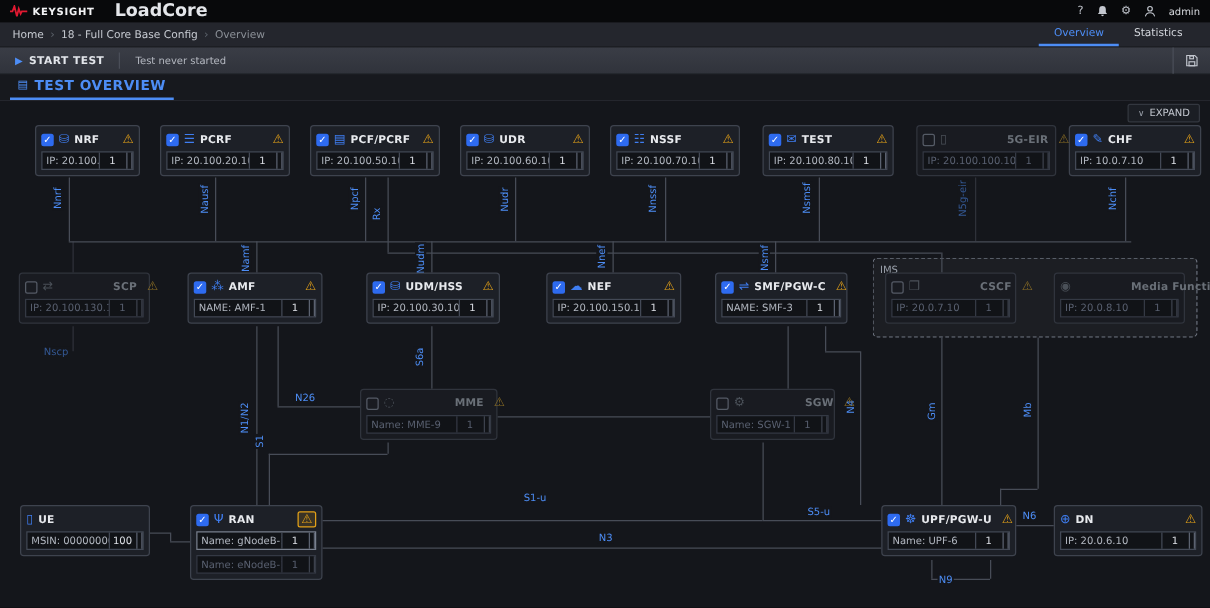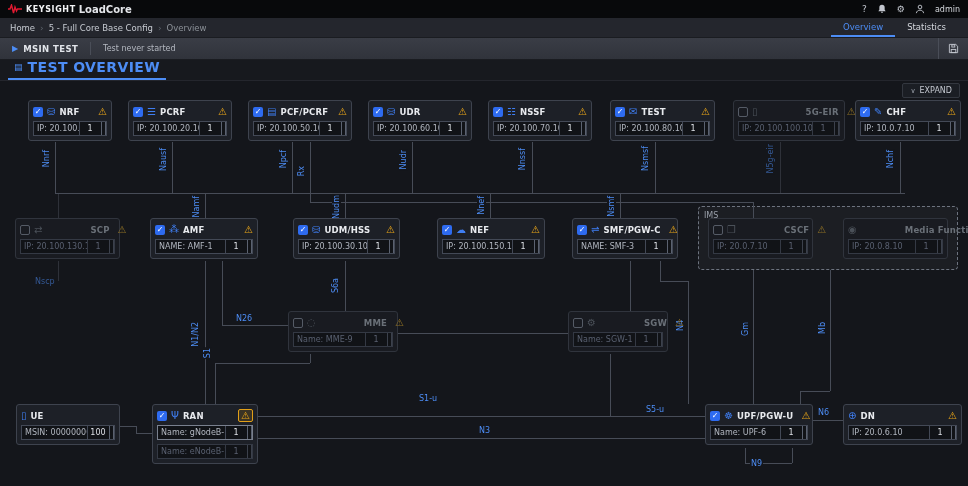--- a/index.html
+++ b/index.html
@@ -2,21 +2,21 @@
 <html><head>
 <meta charset="utf-8">
 <style>
   html,body{margin:0;padding:0;background:#0c0d10;font-family:"DejaVu Sans",sans-serif;
     -webkit-font-smoothing:antialiased;}
   #app{position:relative;width:968px;height:486px;overflow:hidden;background:#14161b;}
 
   
   .topbar{height:18px;background:#08090b;display:flex;align-items:center;padding:0 8px;color:#fff;}
   .brand{font-size:8px;font-weight:bold;letter-spacing:.6px;margin-left:4px;color:#f2f3f5;}
-  .product{font-size:10px;font-weight:bold;margin-left:3px;color:#e4e6ea;}
+  .product{font-size:14px;font-weight:bold;margin-left:16px;color:#e4e6ea;}
   .topbar .right{margin-left:auto;display:flex;align-items:center;gap:10px;color:#c3c7cf;}
   .tbicon{font-size:9px;line-height:10px;cursor:pointer;}
   .username{font-size:8px;color:#d6d9de;}
 
   .crumbbar{height:19px;background:#24262d;display:flex;align-items:center;padding:0 10px;border-bottom:1px solid #1a1c21;}
   .crumb{font-size:8.5px;color:#c6cad1;}
   .crumb.current{color:#8b9097;}
   .crumbsep{font-size:9px;color:#5d636c;margin:0 5px;}
   .pagetabs{margin-left:auto;display:flex;align-items:stretch;height:100%;}
   .ptab{font-size:8.5px;color:#d3d6dc;display:flex;align-items:center;padding:0 12px;border-bottom:2px solid transparent;box-sizing:border-box;}
@@ -26,21 +26,21 @@
   .startbtn{display:flex;align-items:center;gap:5px;padding:0 12px;height:100%;cursor:pointer;}
   .play{color:#4d8df5;font-size:8px;}
   .startlabel{font-size:8.5px;font-weight:bold;color:#e2e5ea;letter-spacing:.4px;}
   .tdivider{width:1px;height:13px;background:#4a4e58;}
   .status{font-size:8px;color:#b4b8c0;margin-left:12px;}
   .savewrap{margin-left:auto;height:100%;display:flex;align-items:center;padding:0 9px;border-left:1px solid #4a4e58;cursor:pointer;}
 
   .viewbar{height:20px;background:#17191e;display:flex;align-items:flex-end;padding:0 8px;border-bottom:1px solid #24262d;}
   .vtab{display:flex;align-items:center;gap:5px;padding:0 6px 3px 6px;border-bottom:2px solid #4d8df5;}
   .vtabicon{color:#4d8df5;font-size:9px;line-height:9px;}
-  .vtablabel{font-size:14px;font-weight:bold;color:#4d8df5;letter-spacing:.4px;}
+  .vtablabel{font-size:11px;font-weight:bold;color:#4d8df5;letter-spacing:.4px;}
 
   
   #canvas{position:relative;width:968px;height:408px;background:#14161b;}
   .expandbtn{position:absolute;top:2px;right:8px;z-index:6;display:flex;align-items:center;gap:4px;
     font-size:8px;color:#c3c7cf;padding:2px 7px;background:#1b1e24;border:1px solid #33373f;border-radius:2px;cursor:pointer;}
   .chev{font-size:7px;color:#9aa0aa;}
 
   .imsgroup{position:absolute;z-index:1;border:1px dashed #6d737f;border-radius:4px;background:rgba(255,255,255,.035);box-sizing:border-box;}
   .imslabel{position:absolute;top:4px;left:5px;font-size:8px;color:#9aa0aa;}
 
@@ -98,33 +98,33 @@
         <circle cx="6" cy="3.6" r="2.2" fill="none" stroke="#c3c7cf" stroke-width="1.1"></circle>
         <path d="M1.6 11c.4-2.4 2.2-3.6 4.4-3.6S10 8.6 10.4 11" fill="none" stroke="#c3c7cf" stroke-width="1.1"></path>
       </svg>
       <span class="username">admin</span>
     </div>
   </div>
 
   <div class="crumbbar">
     <span class="crumb">Home</span>
     <span class="crumbsep">›</span>
-    <span class="crumb">5 - Full Core Base Config</span>
+    <span class="crumb">18 - Full Core Base Config</span>
     <span class="crumbsep">›</span>
     <span class="crumb current">Overview</span>
     <div class="pagetabs">
       <span class="ptab active">Overview</span>
       <span class="ptab">Statistics</span>
     </div>
   </div>
 
   <div class="toolbar">
     <div class="startbtn">
       <span class="play">▶</span>
-      <span class="startlabel">MSIN TEST</span>
+      <span class="startlabel">START TEST</span>
     </div>
     <div class="tdivider"></div>
     <span class="status">Test never started</span>
     <div class="savewrap">
       <svg width="11" height="11" viewBox="0 0 12 12">
         <path d="M1.5 1.5h7l2 2v7h-9z" fill="none" stroke="#c3c7cf"></path>
         <rect x="3.5" y="7" width="5" height="3.5" fill="none" stroke="#c3c7cf"></rect>
         <rect x="4.2" y="2" width="3.2" height="2.4" fill="none" stroke="#c3c7cf"></rect>
       </svg>
     </div>

